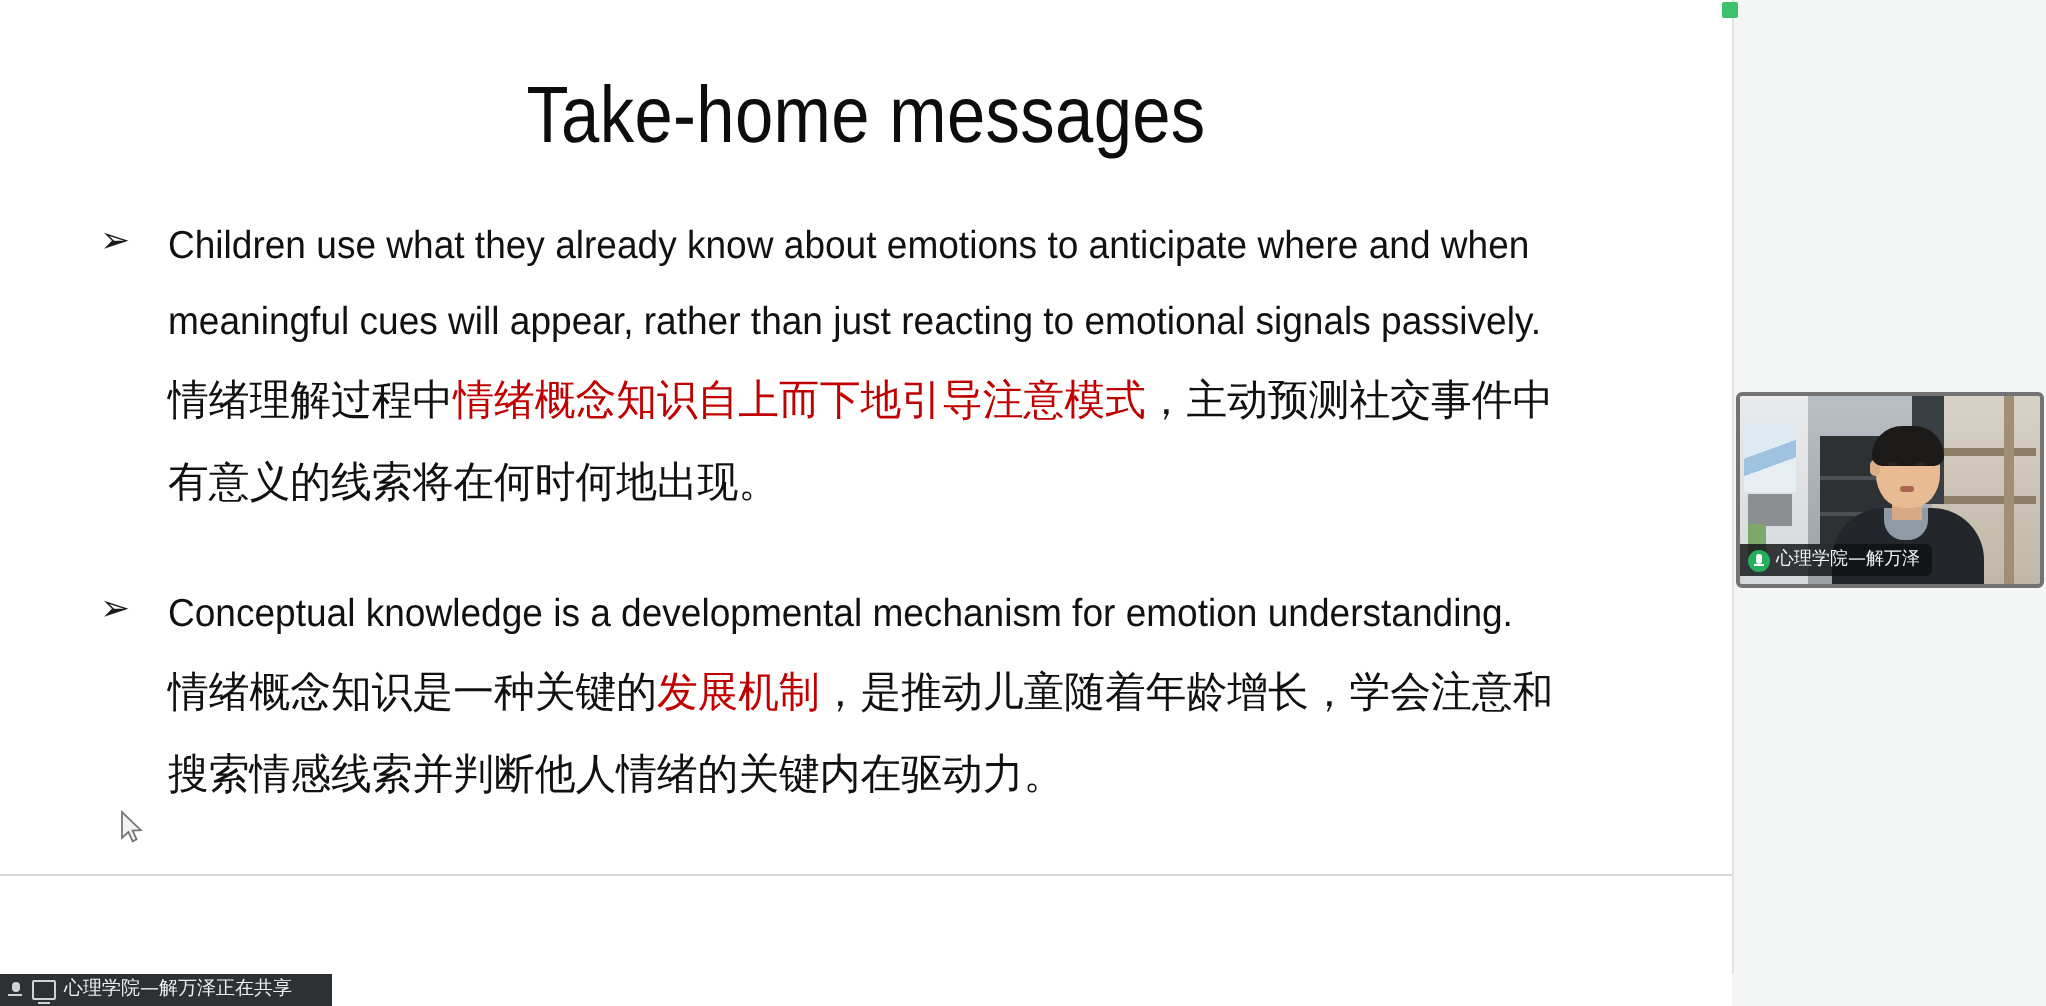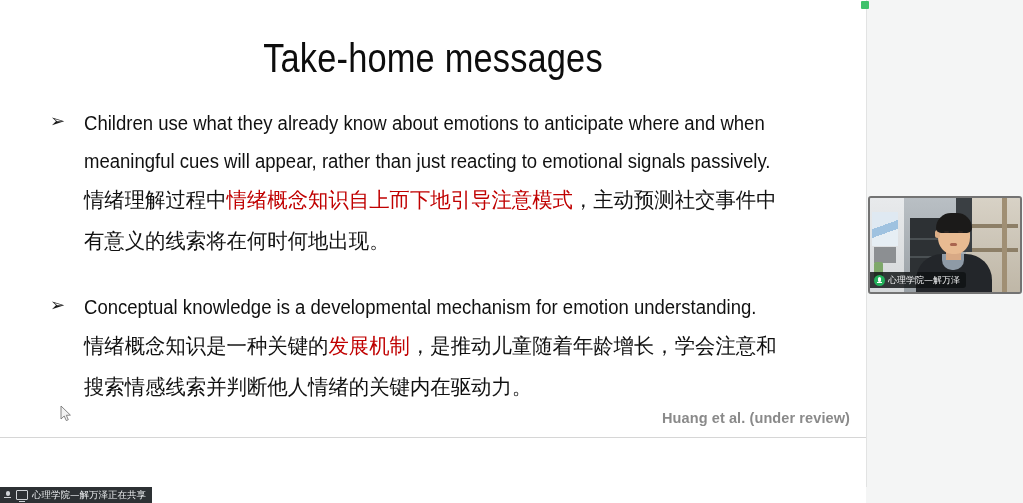--- a/index.html
+++ b/index.html
@@ -164,21 +164,21 @@
   }
 
   
   .taskbar{
     position:absolute;left:0;top:487px;width:866px;height:16px;
     background:#ffffff;
   }
   .tb-dark{
     position:absolute;left:0;top:0;height:16px;
     display:flex;align-items:center;gap:4px;
-    background:#2d3134;padding:0 6px 0 3px;
+    background:#2d3134;padding:0 20px 0 3px;
   }
   .tb-mic{
     width:9px;height:11px;position:relative;flex:0 0 auto;
   }
   .tb-mic::before{
     content:"";position:absolute;left:3px;top:1px;width:3.5px;height:5.5px;
     background:#cfd3d6;border-radius:2px;
   }
   .tb-mic::after{
     content:"";position:absolute;left:1px;top:7px;width:7px;height:1.4px;
@@ -233,21 +233,20 @@
           <span class="bullet-mark">➢</span>
           <span class="bullet-text">
             <span class="en-line">Conceptual knowledge is a developmental mechanism for emotion understanding.</span>
             <span class="cn-line"><span>情绪概念知识是一种关键的</span><span class="hl-red">发展机制</span><span>，是推动儿童随着年龄增长，学会注意和</span></span>
             <span class="cn-line">搜索情感线索并判断他人情绪的关键内在驱动力。</span>
           </span>
         </div>
 
       </div>
 
-      <div class="cite">Huang et al. (under review)</div>
 
       <svg class="cursor" viewBox="0 0 12 18">
         <path d="M1 1 L1 14 L4.2 11 L6.3 15.6 L8.3 14.7 L6.3 10.3 L10.4 10.1 Z" fill="#f2f2f2" stroke="#777" stroke-width="0.9"></path>
       </svg>
 
       <div class="footer-rule"></div>
 
       <div class="footer">
         
         

